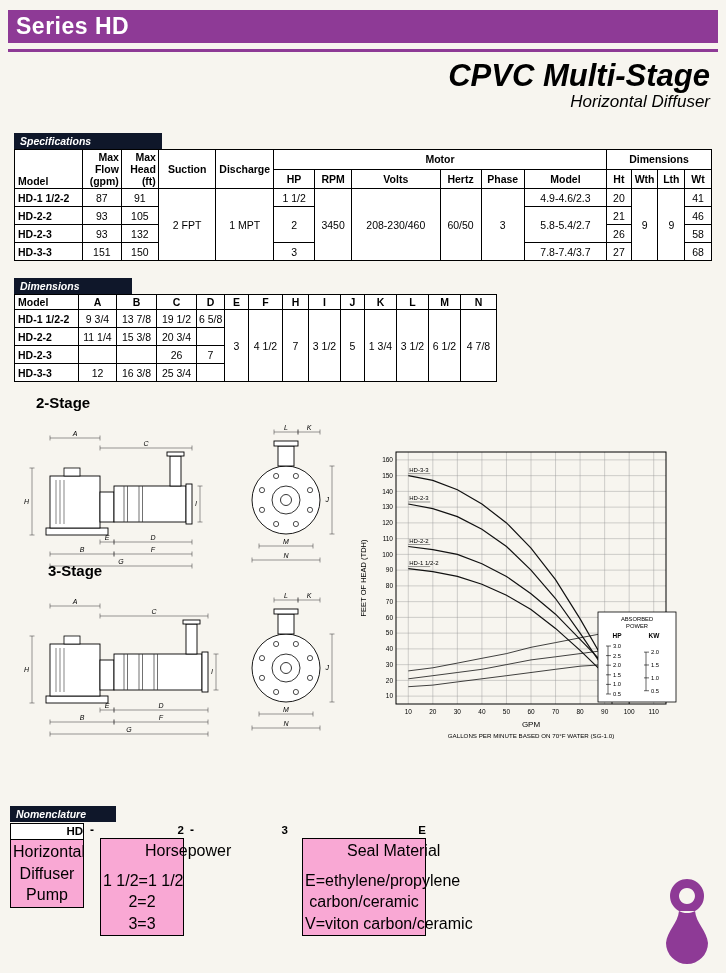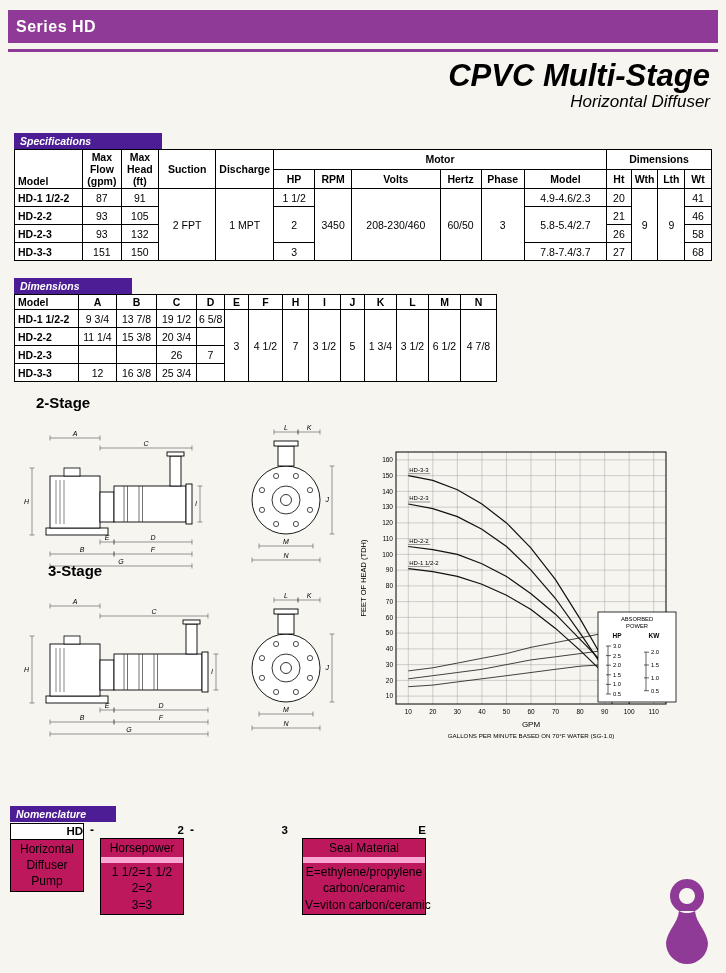--- a/index.html
+++ b/index.html
@@ -3,38 +3,38 @@
 <meta charset="utf-8">
 <style>
   :root{ --purple:#8e3a96; --paper:#f7f5ef; }
   html,body{margin:0;padding:0;background:#fff;}
   .page{position:relative;width:726px;height:973px;background:var(--paper);
         font-family:"Liberation Sans",sans-serif;color:#000;overflow:hidden;}
 
   
   .banner{position:absolute;left:8px;right:8px;top:10px;height:33px;background:var(--purple);
           display:flex;align-items:center;}
-  .banner .series{color:#fff;font-size:16px;font-weight:bold;padding-left:8px;letter-spacing:.5px;}
+  .banner .series{color:#fff;font-size:23px;font-weight:bold;padding-left:8px;letter-spacing:.5px;}
   .rule{position:absolute;left:8px;right:8px;top:49px;height:3px;background:var(--purple);}
   .title-block{position:absolute;right:16px;top:60px;text-align:right;line-height:1.05;}
   .product-title{font-size:31px;font-weight:bold;font-style:italic;}
   .product-subtitle{font-size:17px;font-style:italic;}
 
   
-  .black-bar{background:#4c1d95;color:#fff;font-style:italic;font-weight:bold;font-size:10.5px;
+  .black-bar{background:#0f172a;color:#fff;font-style:italic;font-weight:bold;font-size:10.5px;
              padding:2px 6px;box-sizing:border-box;display:block;}
 
   
   table{border-collapse:collapse;background:#fff;table-layout:fixed;}
   th,td{border:1px solid #000;font-size:10.5px;padding:1px 2px;text-align:center;
         overflow:hidden;white-space:nowrap;}
   th{font-weight:bold;}
   td{height:15px;}
   .model{ text-align:left;font-weight:bold;padding-left:3px;}
-  .stack span{display:block;line-height:1.15;}
+  .stack span{display:block;line-height:1.15;text-align:right;}
   .model-th{vertical-align:bottom;text-align:left;padding-left:3px;}
 
   .spec-section{position:absolute;left:14px;top:133px;}
   .spec-bar{width:148px;}
   .spec-table{width:698px;}
   .dim-section{position:absolute;left:14px;top:278px;}
   .dim-bar{width:118px;}
   .dim-table{width:482px;}
 
   
@@ -46,23 +46,23 @@
 
   
   .chart-wrap{position:absolute;left:352px;top:432px;width:360px;height:312px;}
 
   
   .nomen-section{position:absolute;left:10px;top:806px;}
   .nomen-bar{width:106px;margin-bottom:0;}
   .nomen-row{display:flex;align-items:flex-start;margin-top:1px;}
   .ncode{height:15px;line-height:15px;font-weight:bold;font-size:11.5px;text-align:right;}
   .ncode.boxed{border:1px solid #000;background:#fff;}
-  .nbox{border:1px solid #000;background:#be185d;font-size:12px;text-align:center;padding:1px 2px;}
+  .nbox{border:1px solid #000;background:#f9a8d4;font-size:16px;text-align:center;padding:1px 2px;}
   .ncol1 .nbox{border-top:none;}
-  .nhead{border-bottom:6px solid #f9a8d4;padding-bottom:1px;margin:0 -2px 1px -2px;}
+  .nhead{border-bottom:6px solid #f9a8d4;padding-bottom:1px;margin:0 -2px 1px -2px;padding-left:44px;}
   .nline{display:block;line-height:1.35;white-space:nowrap;}
   .ndash{width:16px;text-align:center;font-weight:bold;font-size:12px;line-height:15px;}
   .nspace{width:14px;}
   .ncol1{width:74px;}
   .ncol2{width:84px;}
   .ncol3{width:88px;}
   .ncol4{width:124px;}
 
   .pump-logo{position:absolute;right:10px;bottom:6px;}
 </style>

